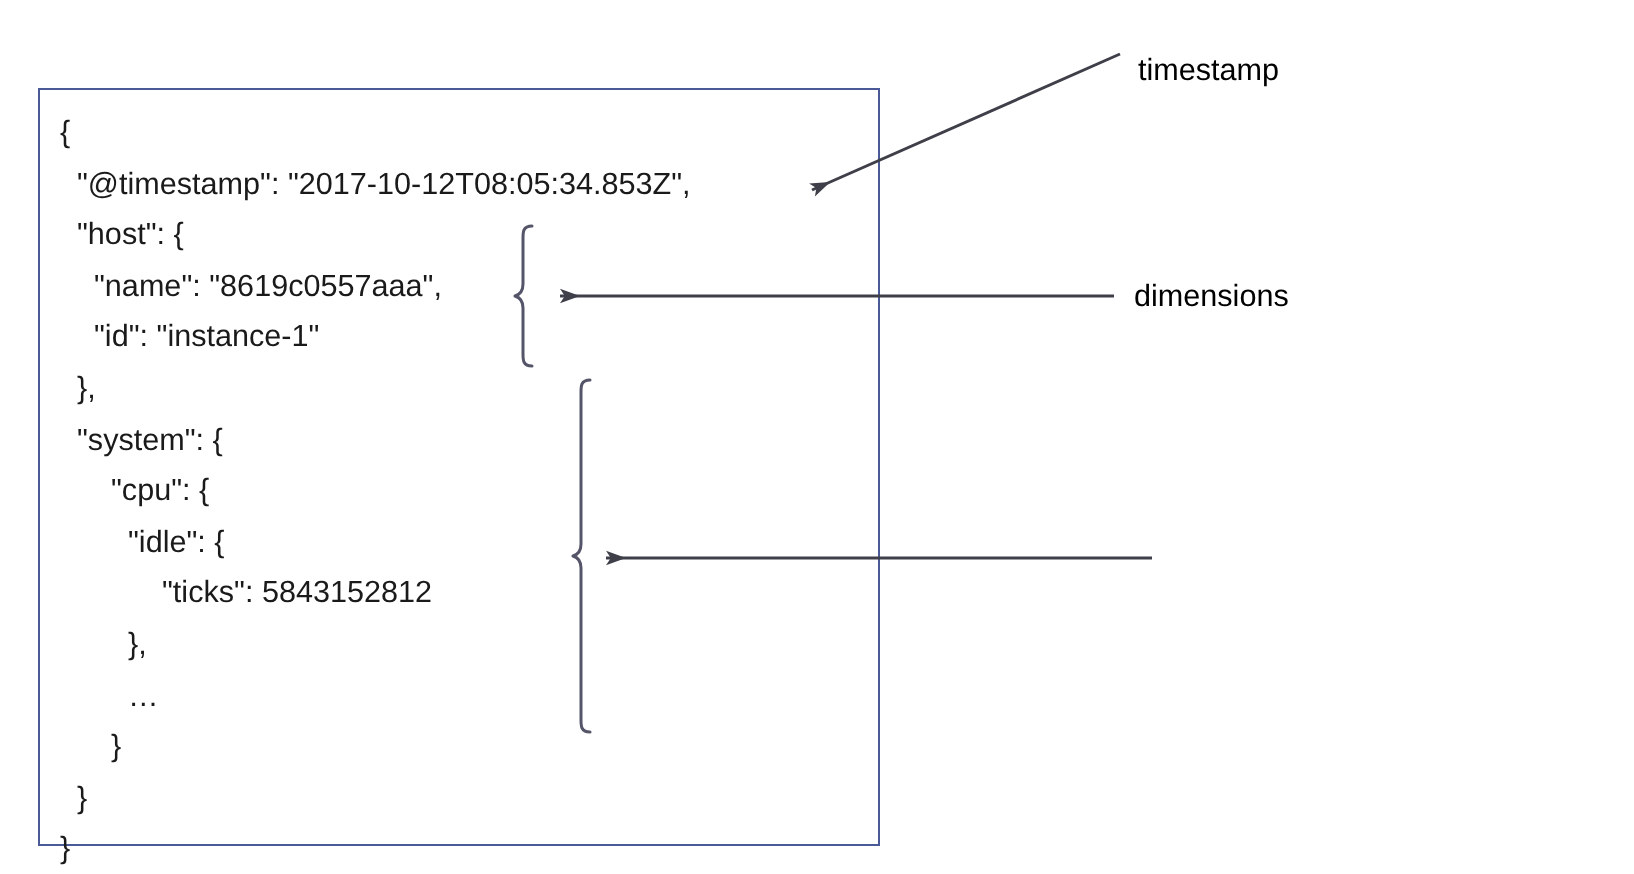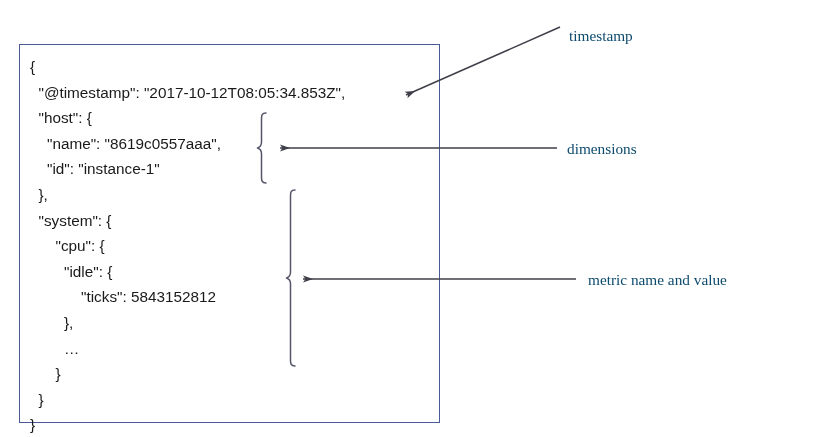--- a/index.html
+++ b/index.html
@@ -45,23 +45,23 @@
     font-size: 15.3px;
     line-height: 25.6px;
     color: #1a1a1a;
     white-space: pre;
     letter-spacing: 0px;
   }
 
   
   .annot-label {
     position: absolute;
-    font-family: Liberation Serif, serif;
+    font-family: Liberation Sans, sans-serif;
     font-size: 15.3px;
-    color: #0c4a6e;
+    color: #000000;
     white-space: nowrap;
     line-height: 1;
   }
   #label-timestamp { left: 569px; top: 28px; }
   #label-dimensions { left: 567px; top: 141px; }
   #label-metric    { left: 588px; top: 272px; }
 
   
   #overlay {
     position: absolute;
@@ -92,21 +92,20 @@
         …
       }
   }
 }</pre>
   </div>
 
   <div class="annot-label" id="label-timestamp">timestamp</div>
 
   <div class="annot-label" id="label-dimensions">dimensions</div>
 
-  <div class="annot-label" id="label-metric">metric name and value</div>
 
   <svg id="overlay" viewBox="0 0 817 437" xmlns="http://www.w3.org/2000/svg">
 
     <defs>
       <marker id="arrowhead" markerWidth="11" markerHeight="8" refX="10" refY="4" orient="auto" markerUnits="userSpaceOnUse">
         <path d="M10,0.4 L0,4 L10,7.6 L7.6,4 Z" fill="#3f3f4a"></path>
       </marker>
     </defs>
 
     <path d="M266,113

